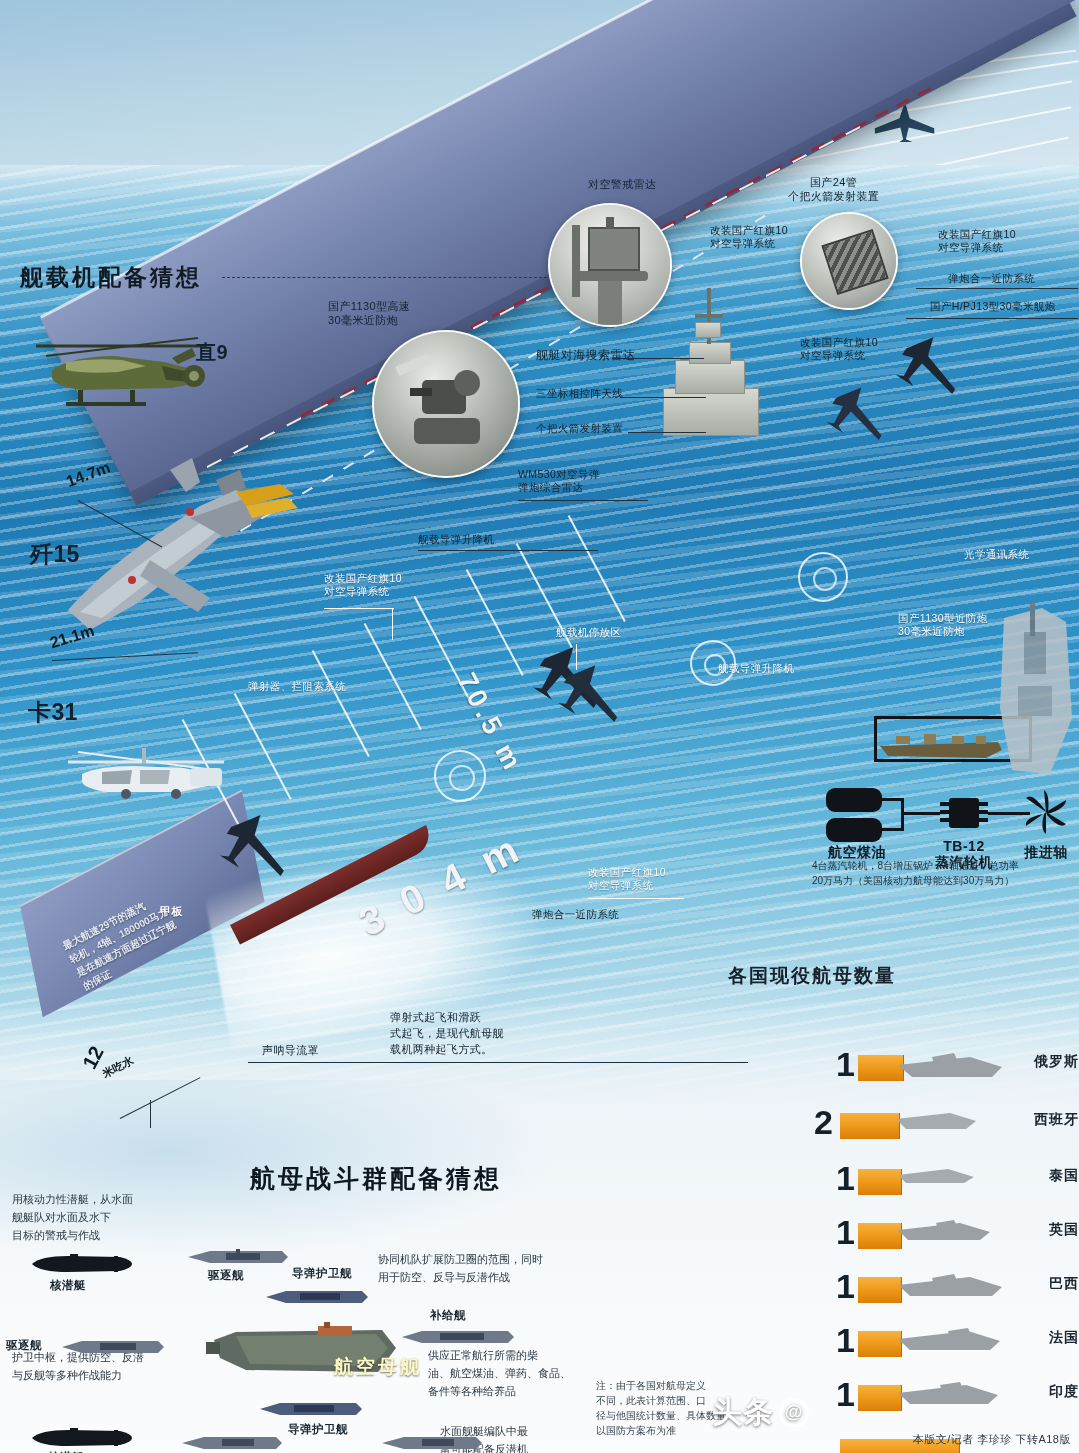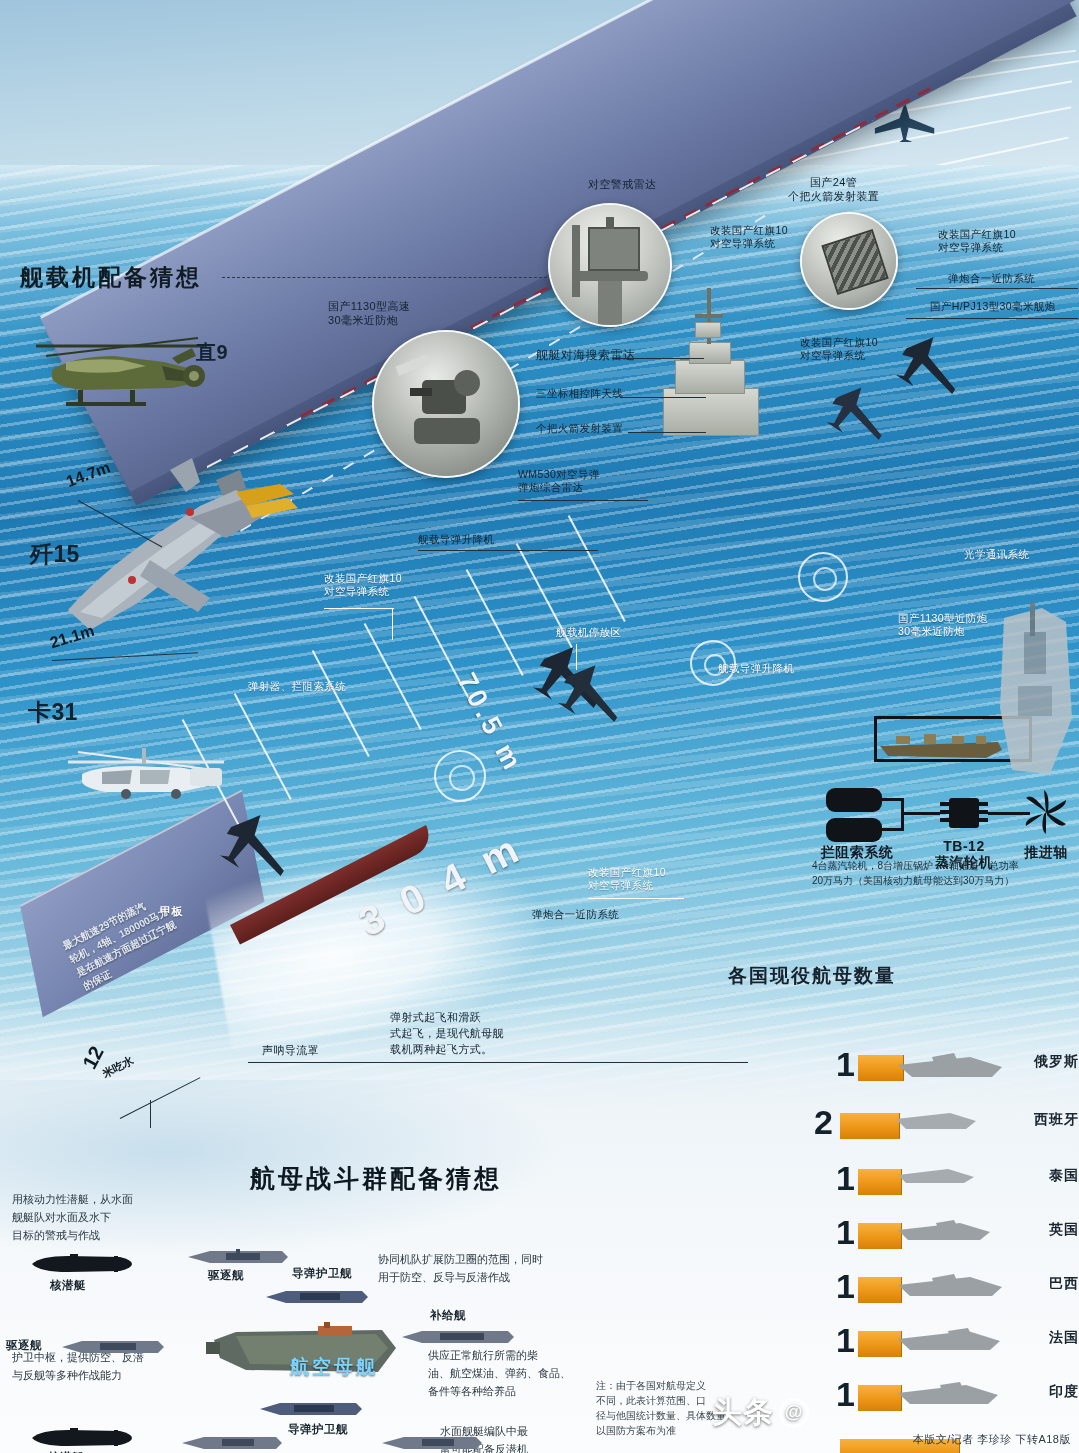--- a/index.html
+++ b/index.html
@@ -209,22 +209,22 @@
   .bg-title{
     position:absolute; left:250px; top:12px; font-size:25px; font-weight:bold;
     color:#0d1820; letter-spacing:3px;
   }
   .bg-txt{ position:absolute; font-size:11px; color:#2a3741; line-height:1.65; filter:blur(.2px);}
   .bg-lbl{ position:absolute; font-size:11.5px; font-weight:bold; color:#1b2730; letter-spacing:.5px;}
   .sub-ico{position:absolute;}
   .ship-s{position:absolute;}
   .carrier-ico{position:absolute;}
   .carrier-name{
-    position:absolute; font-size:19px; font-weight:bold; color:#7dd3fc;
-    letter-spacing:3px; text-shadow:0 1px 2px rgba(0,0,0,.55);
+    position:absolute; font-size:19px; font-weight:bold; color:#fef9c3;
+    letter-spacing:3px; text-shadow:0 1px 2px rgba(0,0,0,.55);margin-left:44px;
   }
 
   
   #watermark{
     position:absolute; left:712px; top:1392px;
     font-size:30px; font-weight:bold; color:#fff; letter-spacing:1px;
     text-shadow:0 1px 3px rgba(0,0,0,.55); white-space:nowrap;
     display:flex; align-items:center; gap:5px;
   }
   #watermark .at{
@@ -529,21 +529,21 @@
         <path d="M24 24 L22 2 Q28 6 26 24 Z"></path>
         <path d="M24 24 L44 12 Q44 20 26 26 Z"></path>
         <path d="M24 24 L44 36 Q38 42 25 27 Z"></path>
         <path d="M24 24 L24 46 Q18 42 22 26 Z"></path>
         <path d="M24 24 L4 38 Q2 30 21 26 Z"></path>
         <path d="M24 24 L4 10 Q10 4 23 22 Z"></path>
       </g>
         </svg>
     </div>
 
-    <div class="p-lbl" style="left:0px;top:104px;width:90px;">拦阻索系统</div>
+    <div class="p-lbl" style="left:0px;top:104px;width:90px;">航空煤油</div>
     <div class="p-lbl" style="left:106px;top:98px;width:92px;white-space:pre-line;line-height:1.15;">TB-12
 蒸汽轮机</div>
     <div class="p-lbl" style="left:196px;top:104px;width:76px;">推进轴</div>
     <div class="p-note" style="white-space:pre-line;">4台蒸汽轮机，8台增压锅炉，4轴推进，总功率
 20万马力（美国核动力航母能达到30万马力）</div>
   </div>
 
   <div style="position:absolute;left:876px;top:722px;width:130px;height:40px;">
     <svg width="130" height="40" viewBox="0 0 130 40">
       <path d="M4 24 L122 20 L126 28 L110 36 L12 34 Z" fill="#6a5d3e"></path>

